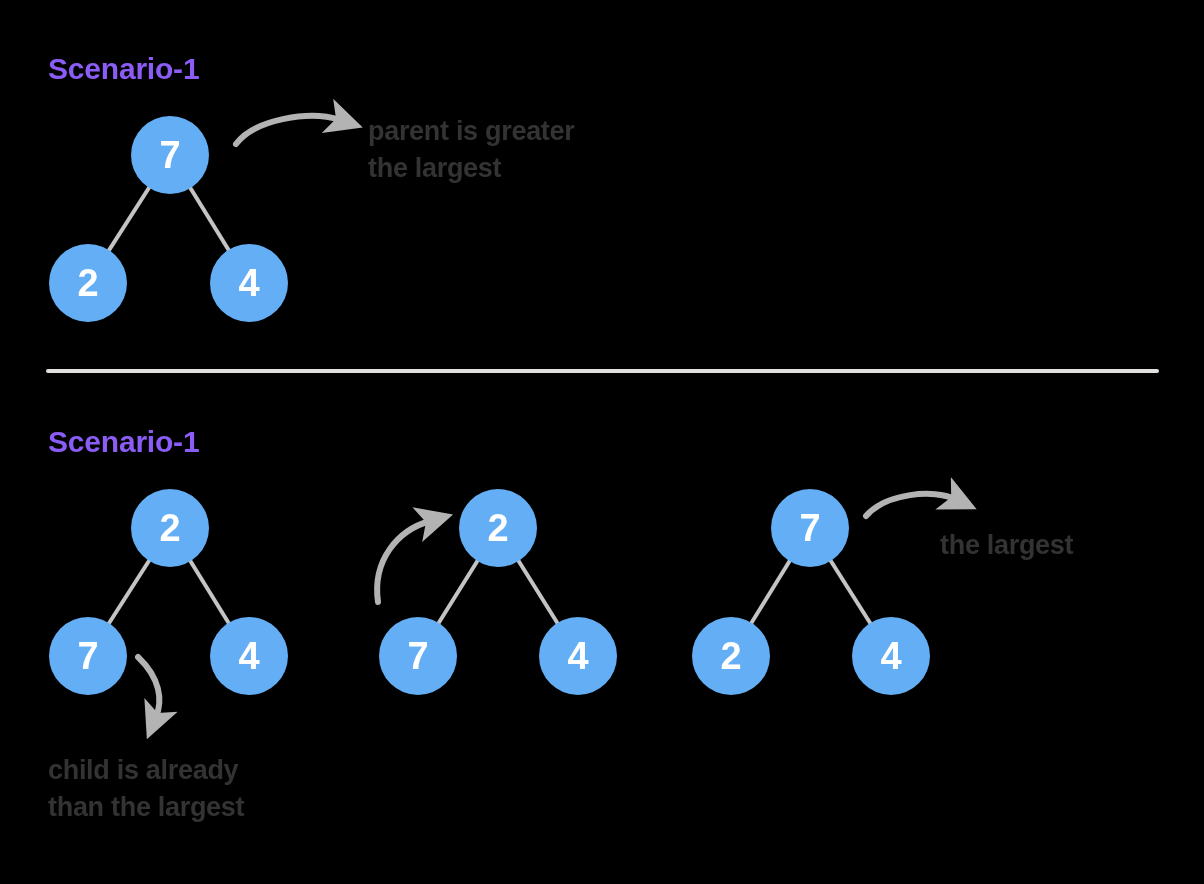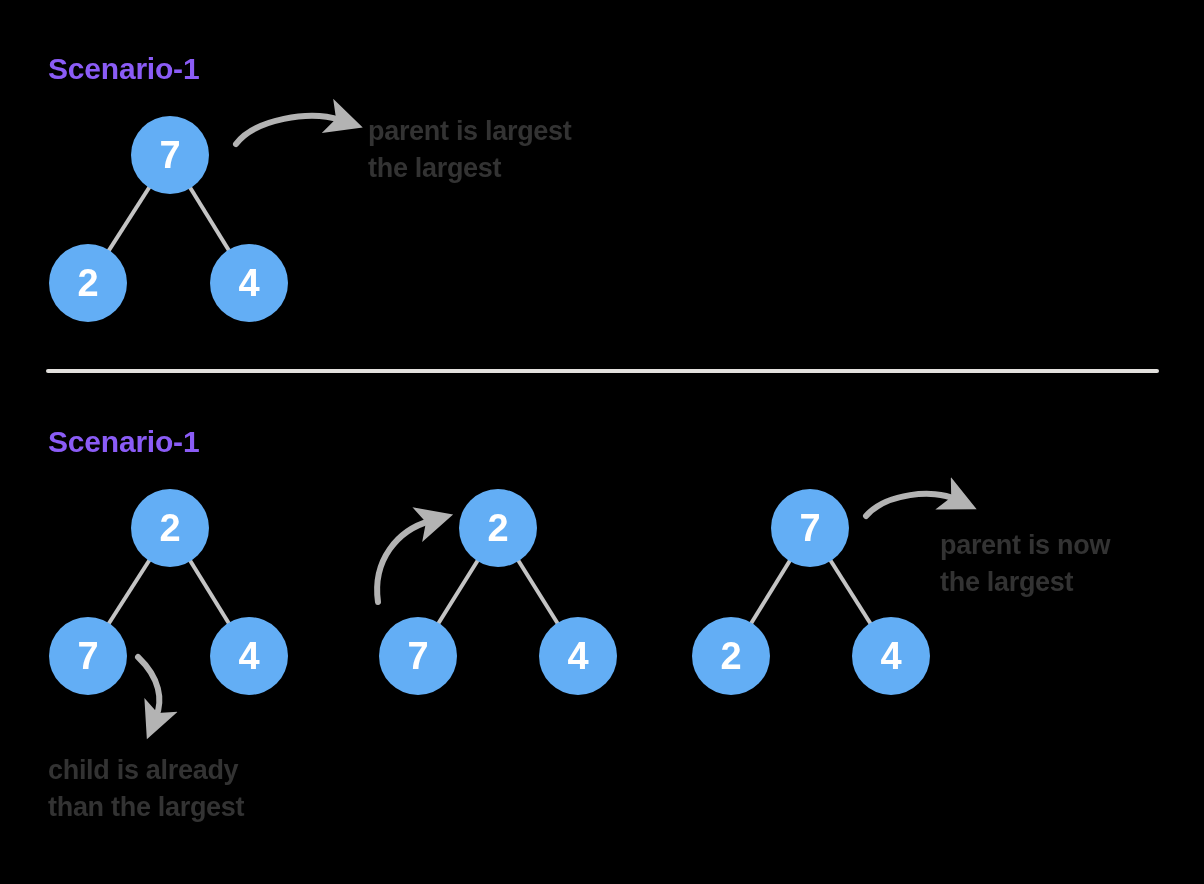--- a/index.html
+++ b/index.html
@@ -142,27 +142,26 @@
     </g>
 
     <path d="M 866 516 C 886 493 934 489 955 499" fill="none" stroke="#B3B3B3" stroke-width="6" stroke-linecap="round" marker-end="url(#ah)"></path>
   </svg>
 
   <div class="scenario-title" style="left:48px; top:52px;">Scenario-1</div>
 
   <div class="scenario-title" style="left:48px; top:425px;">Scenario-1</div>
 
   <div class="caption" style="left:368px; top:113px;">
-    <div>parent is largest</div>
+    <div>parent is greater</div>
     <div>the largest</div>
   </div>
 
   <div class="caption" style="left:48px; top:752px;">
     <div>child is already</div>
     <div>than the largest</div>
   </div>
 
   <div class="caption" style="left:940px; top:527px;">
-    <div>parent is now</div>
     <div>the largest</div>
   </div>
 
 </div>
 
 </body></html>

